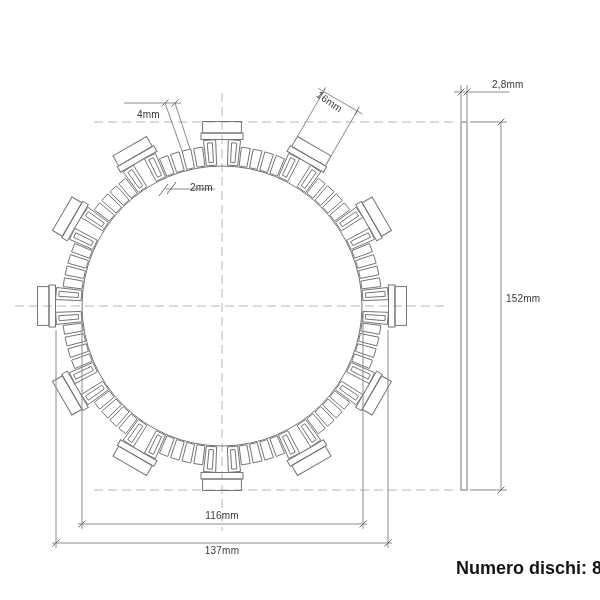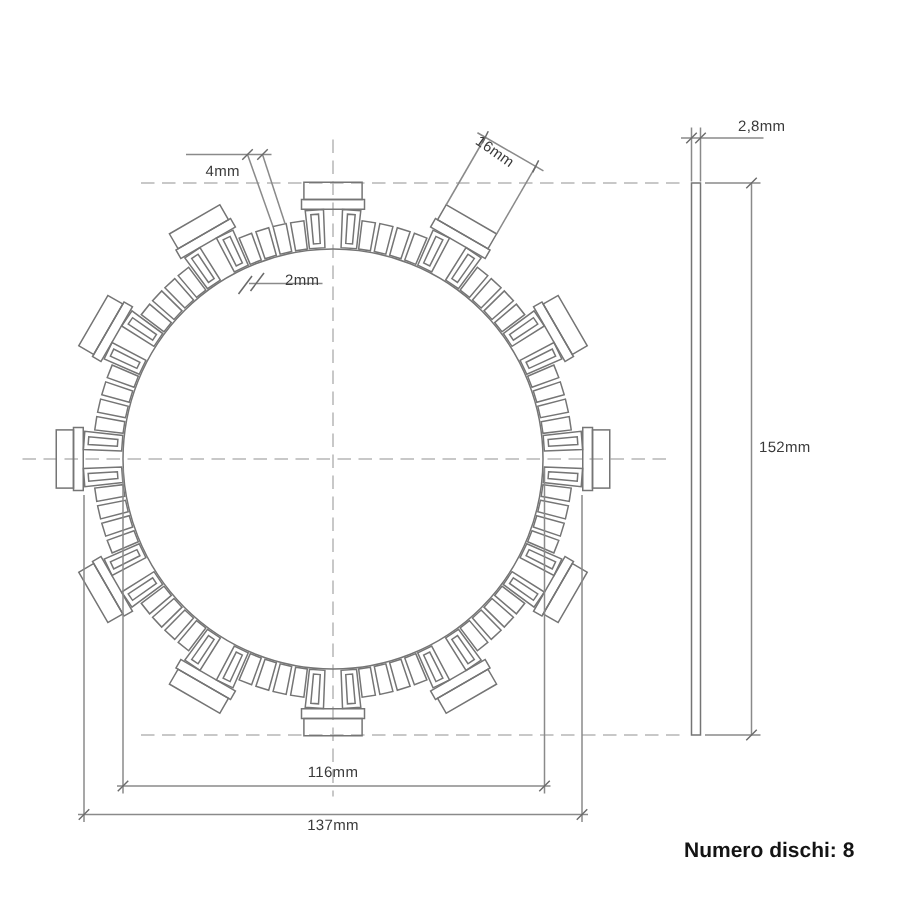--- a/index.html
+++ b/index.html
@@ -9,21 +9,21 @@
   }
   #dwg{position:absolute;left:0;top:0;}
   .dim-label{
     position:absolute;font-size:10px;color:#3a3a3a;white-space:nowrap;
     letter-spacing:0.2px;
   }
   .dim-label.rotated{transform:rotate(35deg);transform-origin:0 0;}
   .dim-label.centered{width:40px;text-align:center;}
   #caption{
     position:absolute;left:456px;top:558px;width:140px;
-    font-size:14px;font-weight:700;color:#141414;white-space:nowrap;
+    font-size:18px;font-weight:700;color:#141414;white-space:nowrap;
   }
 </style>
 </head>
 <body>
 
 <div id="stage">
 
   <svg id="dwg" width="600" height="600" viewBox="0 0 600 600">
       <line x1="222" y1="93" x2="222" y2="531" stroke="#b6b6b6" stroke-width="1" fill="none" stroke-dasharray="9,5"></line>
       <line x1="15" y1="306" x2="447" y2="306" stroke="#b6b6b6" stroke-width="1" fill="none" stroke-dasharray="9,5"></line>

